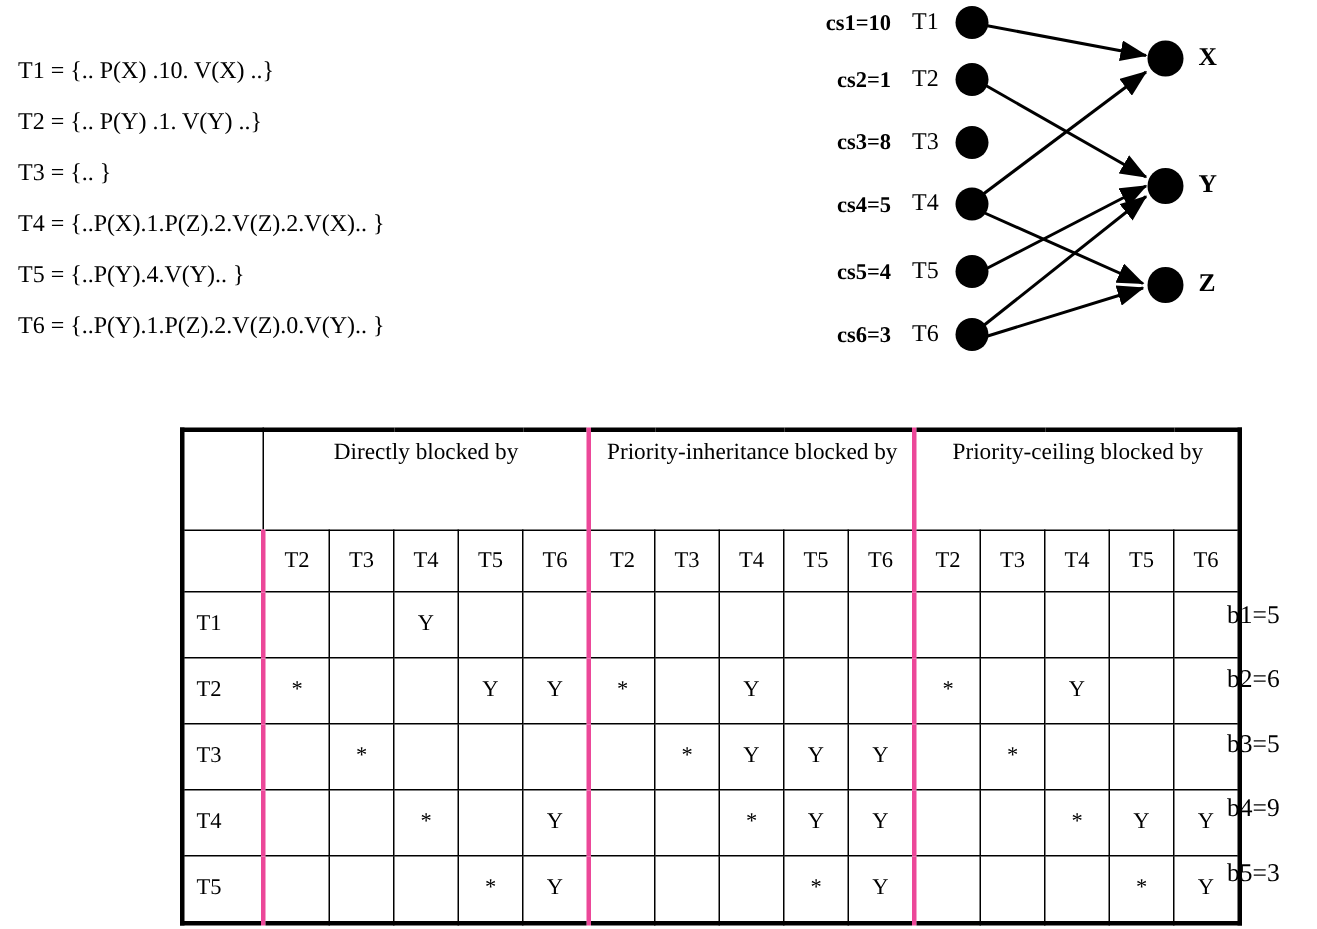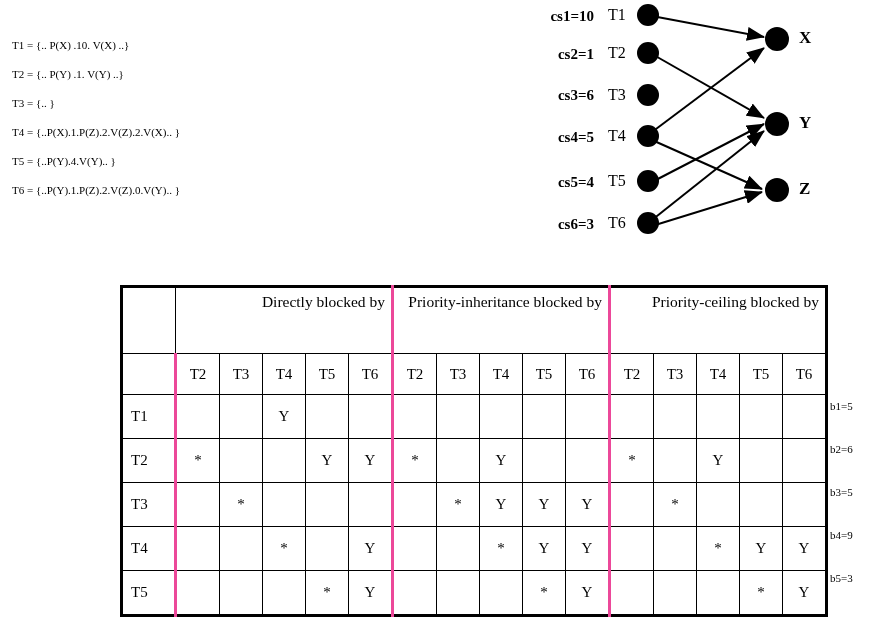--- a/index.html
+++ b/index.html
@@ -10,21 +10,21 @@
     color:#000;
     position:relative;
     overflow:hidden;
   }
 
   
   #task-defs{
     position:absolute;left:12px;top:40px;width:300px;
   }
   .task-def{
-    font-size:11px;
+    font-size:16px;
     line-height:1;
     margin-bottom:18px;
     white-space:pre;
   }
 
   
   #graph-panel{
     position:absolute;left:500px;top:0px;width:378px;height:250px;
   }
   #graph-svg{position:absolute;left:0;top:0;}
@@ -71,41 +71,40 @@
     width:42px;
     background:#fff;
   }
   table.blocking td.rowhdr{
     width:43px;
     text-align:left;
     padding-left:8px;
   }
   table.blocking td.corner{width:43px;}
   table.blocking td.grouphdr{
-    text-align:right;
+    text-align:center;
     vertical-align:top;
     padding:5px 6px 0 7px;
     height:60px;
     font-size:15.5px;
     line-height:1.18;
   }
   table.blocking td.secstart{border-left:3px solid #ec4899;}
   table.blocking td.cell{height:43px;}
   table.blocking tr.hdr2 td{height:40px;}
 
   
   #b-labels{
     position:absolute;left:818px;top:285px;
   }
   .b-label{
     position:absolute;
-    font-size:11px;
-    line-height:1;
-    white-space:nowrap;
-    margin-left:12px;
+    font-size:17px;
+    line-height:1;
+    white-space:nowrap;
   }
 </style>
 </head>
 <body>
 
 <div id="task-defs">
   <div class="task-def">T1 = {.. P(X) .10. V(X) ..}</div>
   <div class="task-def">T2 = {.. P(Y) .1. V(Y) ..}</div>
   <div class="task-def">T3 = {.. }</div>
   <div class="task-def">T4 = {..P(X).1.P(Z).2.V(Z).2.V(X).. }</div>
@@ -137,21 +136,21 @@
     <circle cx="148" cy="181" r="11" fill="#000"></circle>
     <circle cx="148" cy="223" r="11" fill="#000"></circle>
 
     <circle cx="277" cy="39" r="12" fill="#000"></circle>
     <circle cx="277" cy="124" r="12" fill="#000"></circle>
     <circle cx="277" cy="190" r="12" fill="#000"></circle>
   </svg>
 
   <span class="cs-label" style="left:4px;  top:9px;">cs1=10</span>
   <span class="cs-label" style="left:4px;  top:47px;">cs2=1</span>
-  <span class="cs-label" style="left:4px;  top:88px;">cs3=6</span>
+  <span class="cs-label" style="left:4px;  top:88px;">cs3=8</span>
   <span class="cs-label" style="left:4px;  top:130px;">cs4=5</span>
   <span class="cs-label" style="left:4px;  top:175px;text-align:right;">cs5=4</span>
   <span class="cs-label" style="left:4px;  top:217px;">cs6=3</span>
 
   <span class="tnode-label" style="left:108px; top:7px;">T1</span>
   <span class="tnode-label" style="left:108px; top:45px;">T2</span>
   <span class="tnode-label" style="left:108px; top:87px;">T3</span>
   <span class="tnode-label" style="left:108px; top:128px;">T4</span>
   <span class="tnode-label" style="left:108px; top:173px;">T5</span>
   <span class="tnode-label" style="left:108px; top:215px;">T6</span>

